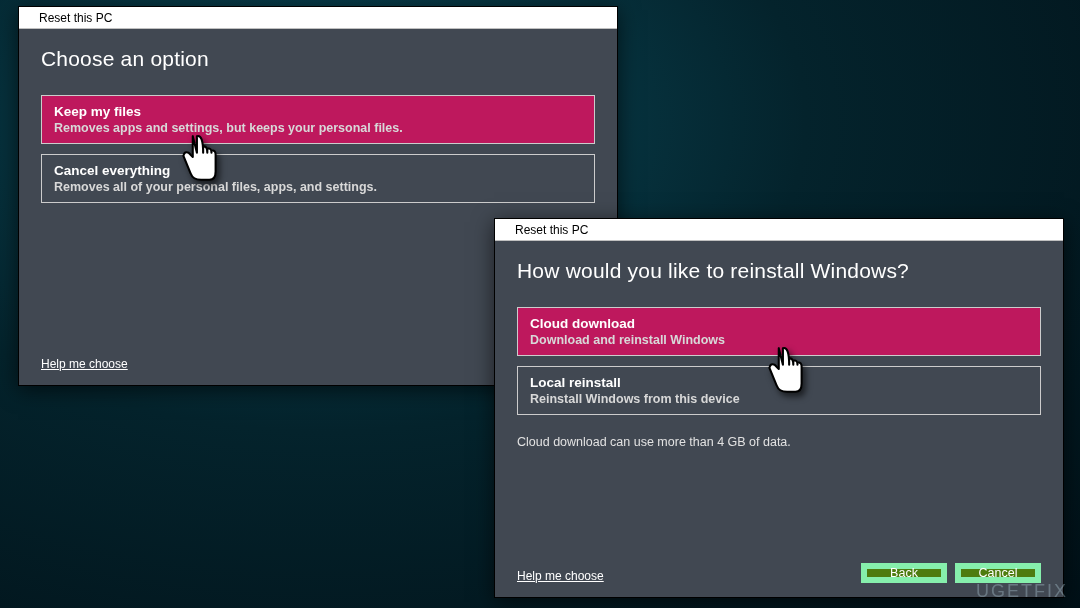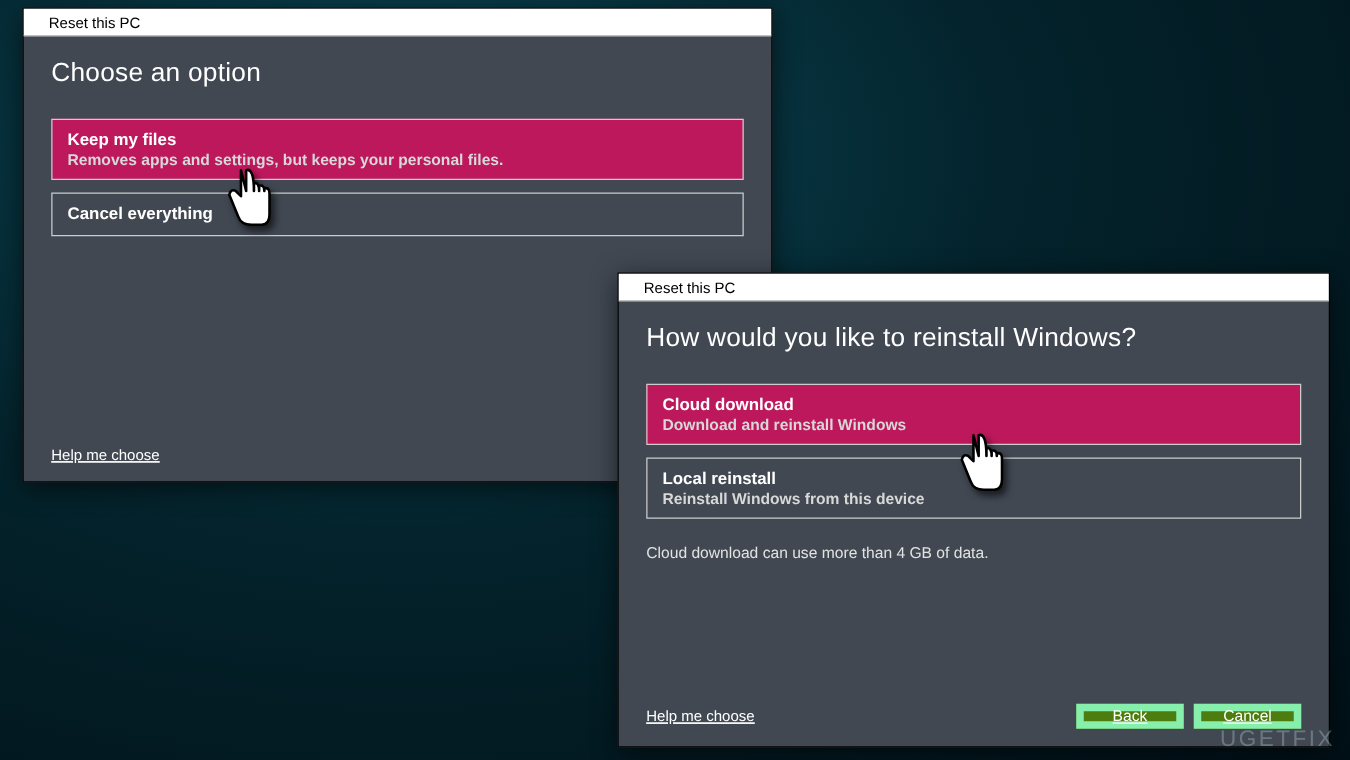--- a/index.html
+++ b/index.html
@@ -46,24 +46,23 @@
     margin-bottom: 10px;
     cursor: pointer;
   }
   .option.selected { background: #be185d; }
   .option-title { font-weight: 700; font-size: 13.5px; margin-bottom: 2px; }
   .option-sub { font-size: 12.5px; color: #d8d8d8; font-weight: 700; }
   .note { font-size: 12.5px; color: #e2e2e2; margin-top: 10px; }
   .footer {
     margin-top: auto;
     display: flex;
-    align-items: center;
+    align-items: flex-end;
     justify-content: space-between;
     padding-top: 10px;
-    text-decoration: underline;
   }
   .help-link {
     font-size: 12px;
     color: #fff;
     text-decoration: underline;
     cursor: pointer;
   }
   .btn-row { display: flex; gap: 8px; }
   .btn {
     width: 86px;
@@ -102,20 +101,21 @@
   <div class="content">
     <div class="heading">Choose an option</div>
 
     <div class="option selected">
       <div class="option-title">Keep my files</div>
       <div class="option-sub">Removes apps and settings, but keeps your personal files.</div>
     </div>
 
     <div class="option">
       <div class="option-title">Cancel everything</div>
+      <div class="option-sub">Removes all of your personal files, apps, and settings.</div>
     </div>
 
     <div class="footer">
       <span class="help-link">Help me choose</span>
     </div>
   </div>
 </div>
 
 <div class="window window-2">
   <div class="titlebar">Reset this PC</div>

